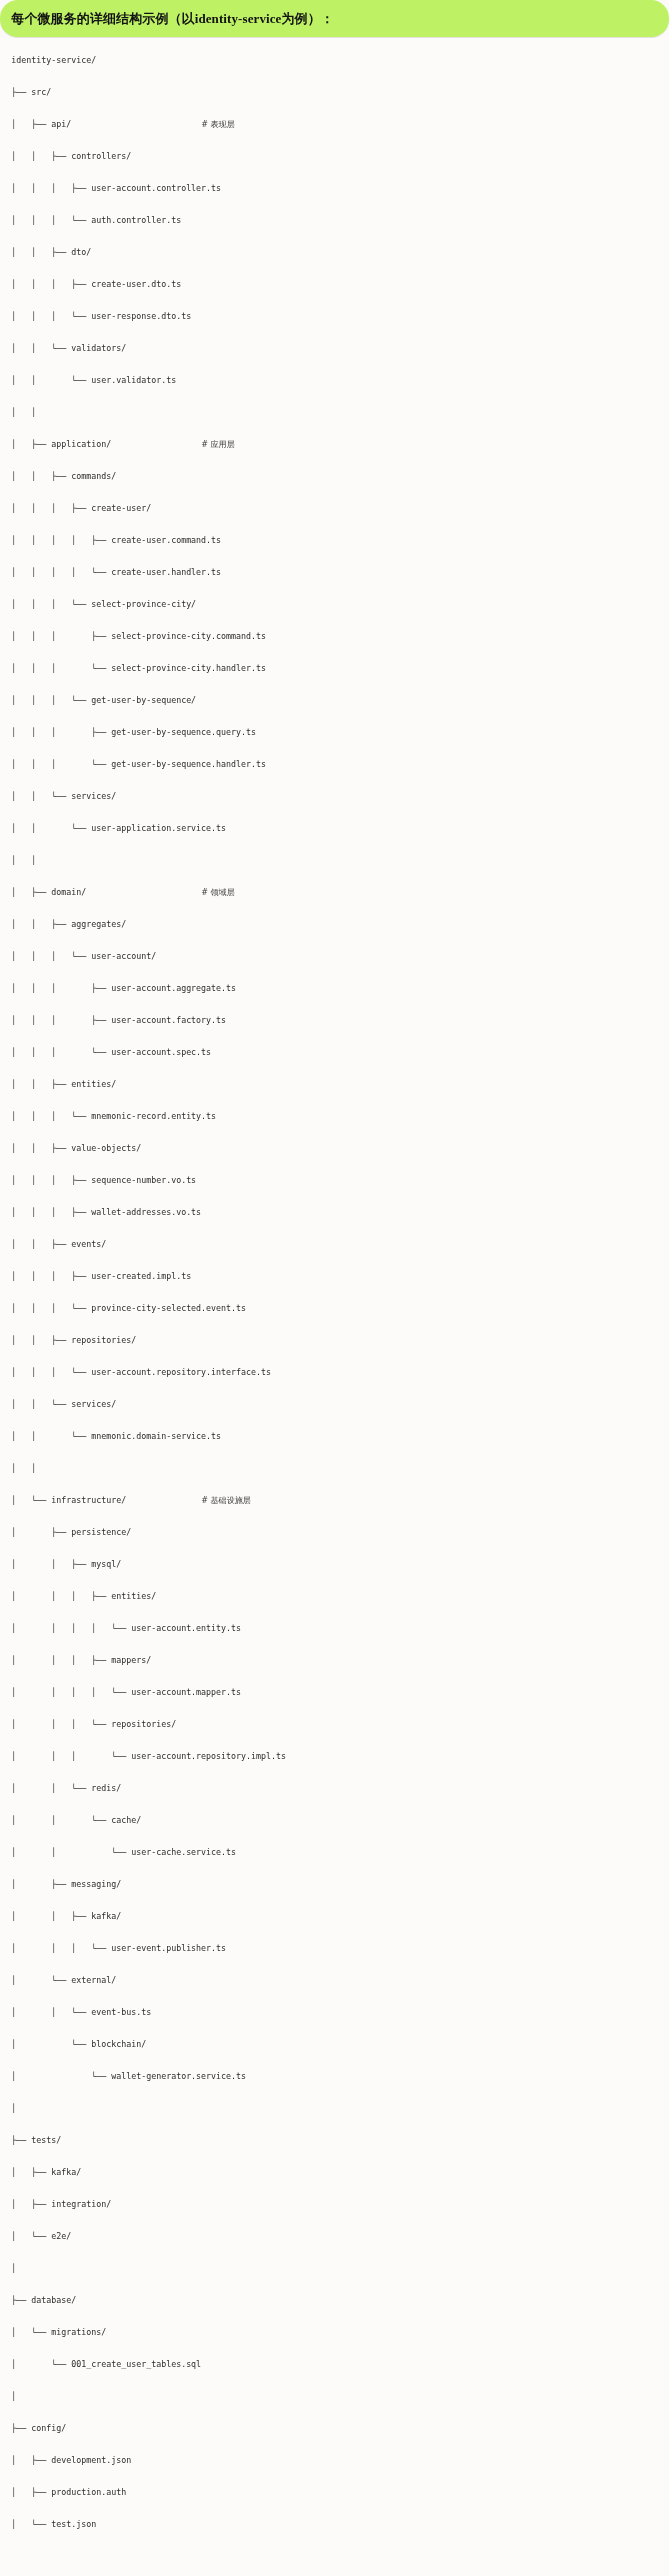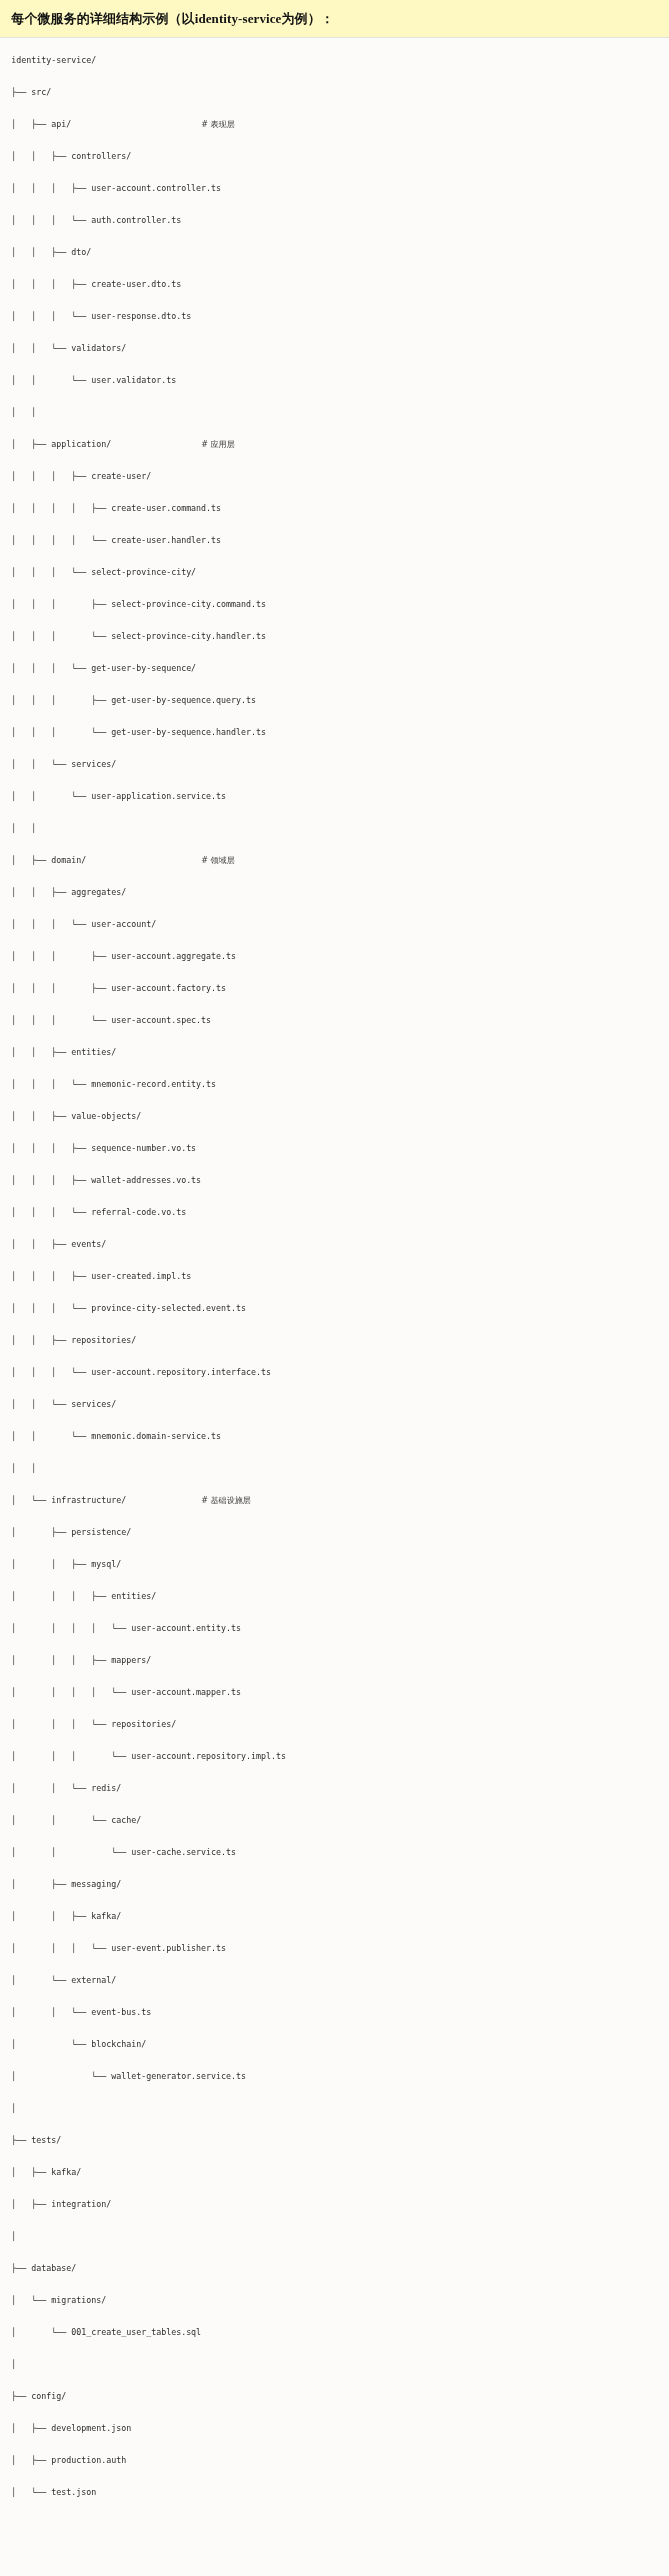--- a/index.html
+++ b/index.html
@@ -19,22 +19,23 @@
     width: 669px;
     box-sizing: border-box;
     background: #fbfaf8;
   }
 
   
   .doc-header {
     box-sizing: border-box;
     width: 100%;
     padding: 10.6px 11.3px 10px 11.3px;
-    background: #fef9c3;
+    background: #bef264;
     border-bottom: 0.6px solid #e3e1db;
+    border-radius: 18px;
   }
   .doc-header h1 {
     margin: 0;
     font-family: "Liberation Serif", serif;
     font-weight: bold;
     font-size: 13px;
     line-height: 1.25;
     letter-spacing: 0.1px;
     color: #121212;
   }
@@ -81,20 +82,21 @@
 <span class="ln">│   │   ├── controllers/</span>
 <span class="ln">│   │   │   ├── user-account.controller.ts</span>
 <span class="ln">│   │   │   └── auth.controller.ts</span>
 <span class="ln">│   │   ├── dto/</span>
 <span class="ln">│   │   │   ├── create-user.dto.ts</span>
 <span class="ln">│   │   │   └── user-response.dto.ts</span>
 <span class="ln">│   │   └── validators/</span>
 <span class="ln">│   │       └── user.validator.ts</span>
 <span class="ln">│   │</span>
 <span class="ln">│   ├── application/                  <span class="cmt"># 应用层</span></span>
+<span class="ln">│   │   ├── commands/</span>
 <span class="ln">│   │   │   ├── create-user/</span>
 <span class="ln">│   │   │   │   ├── create-user.command.ts</span>
 <span class="ln">│   │   │   │   └── create-user.handler.ts</span>
 <span class="ln">│   │   │   └── select-province-city/</span>
 <span class="ln">│   │   │       ├── select-province-city.command.ts</span>
 <span class="ln">│   │   │       └── select-province-city.handler.ts</span>
 <span class="ln">│   │   │   └── get-user-by-sequence/</span>
 <span class="ln">│   │   │       ├── get-user-by-sequence.query.ts</span>
 <span class="ln">│   │   │       └── get-user-by-sequence.handler.ts</span>
 <span class="ln">│   │   └── services/</span>
@@ -104,21 +106,20 @@
 <span class="ln">│   │   ├── aggregates/</span>
 <span class="ln">│   │   │   └── user-account/</span>
 <span class="ln">│   │   │       ├── user-account.aggregate.ts</span>
 <span class="ln">│   │   │       ├── user-account.factory.ts</span>
 <span class="ln">│   │   │       └── user-account.spec.ts</span>
 <span class="ln">│   │   ├── entities/</span>
 <span class="ln">│   │   │   └── mnemonic-record.entity.ts</span>
 <span class="ln">│   │   ├── value-objects/</span>
 <span class="ln">│   │   │   ├── sequence-number.vo.ts</span>
 <span class="ln">│   │   │   ├── wallet-addresses.vo.ts</span>
-<span class="ln">│   │   │   └── referral-code.vo.ts</span>
 <span class="ln">│   │   ├── events/</span>
 <span class="ln">│   │   │   ├── user-created.impl.ts</span>
 <span class="ln">│   │   │   └── province-city-selected.event.ts</span>
 <span class="ln">│   │   ├── repositories/</span>
 <span class="ln">│   │   │   └── user-account.repository.interface.ts</span>
 <span class="ln">│   │   └── services/</span>
 <span class="ln">│   │       └── mnemonic.domain-service.ts</span>
 <span class="ln">│   │</span>
 <span class="ln">│   └── infrastructure/               <span class="cmt"># 基础设施层</span></span>
 <span class="ln">│       ├── persistence/</span>
@@ -136,20 +137,21 @@
 <span class="ln">│       │   ├── kafka/</span>
 <span class="ln">│       │   │   └── user-event.publisher.ts</span>
 <span class="ln">│       └── external/</span>
 <span class="ln">│       │   └── event-bus.ts</span>
 <span class="ln">│           └── blockchain/</span>
 <span class="ln">│               └── wallet-generator.service.ts</span>
 <span class="ln">│</span>
 <span class="ln">├── tests/</span>
 <span class="ln">│   ├── kafka/</span>
 <span class="ln">│   ├── integration/</span>
+<span class="ln">│   └── e2e/</span>
 <span class="ln">│</span>
 <span class="ln">├── database/</span>
 <span class="ln">│   └── migrations/</span>
 <span class="ln">│       └── 001_create_user_tables.sql</span>
 <span class="ln">│</span>
 <span class="ln">├── config/</span>
 <span class="ln">│   ├── development.json</span>
 <span class="ln">│   ├── production.auth</span>
 <span class="ln">│   └── test.json</span>
 

